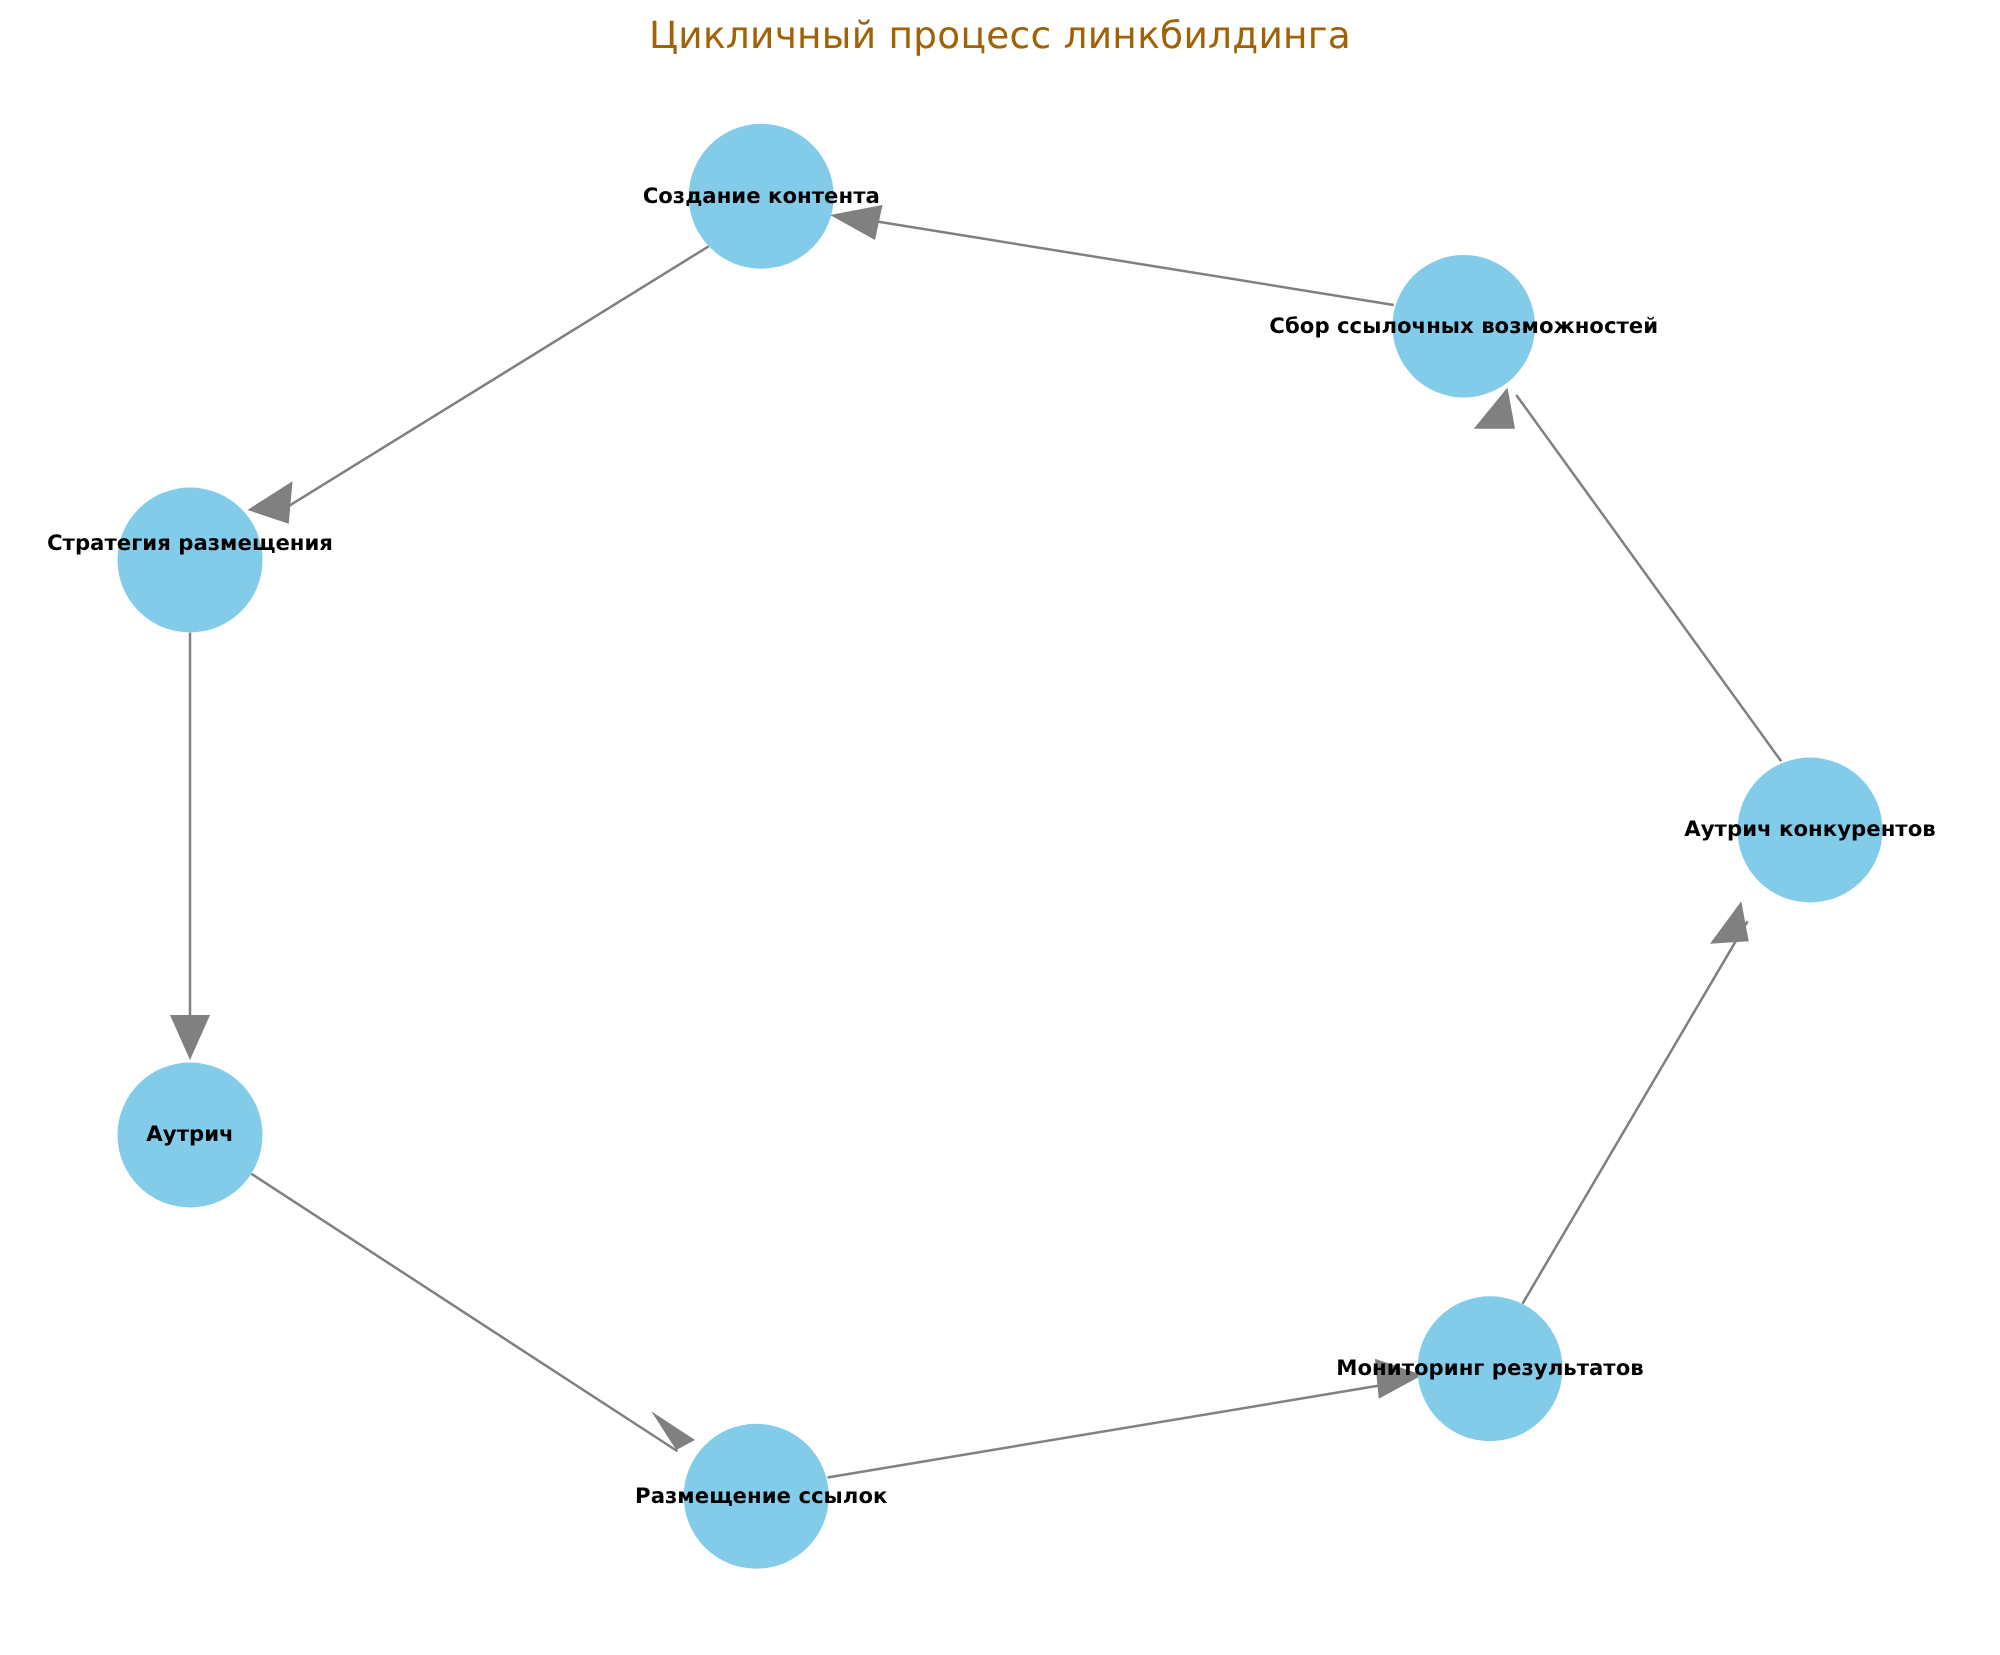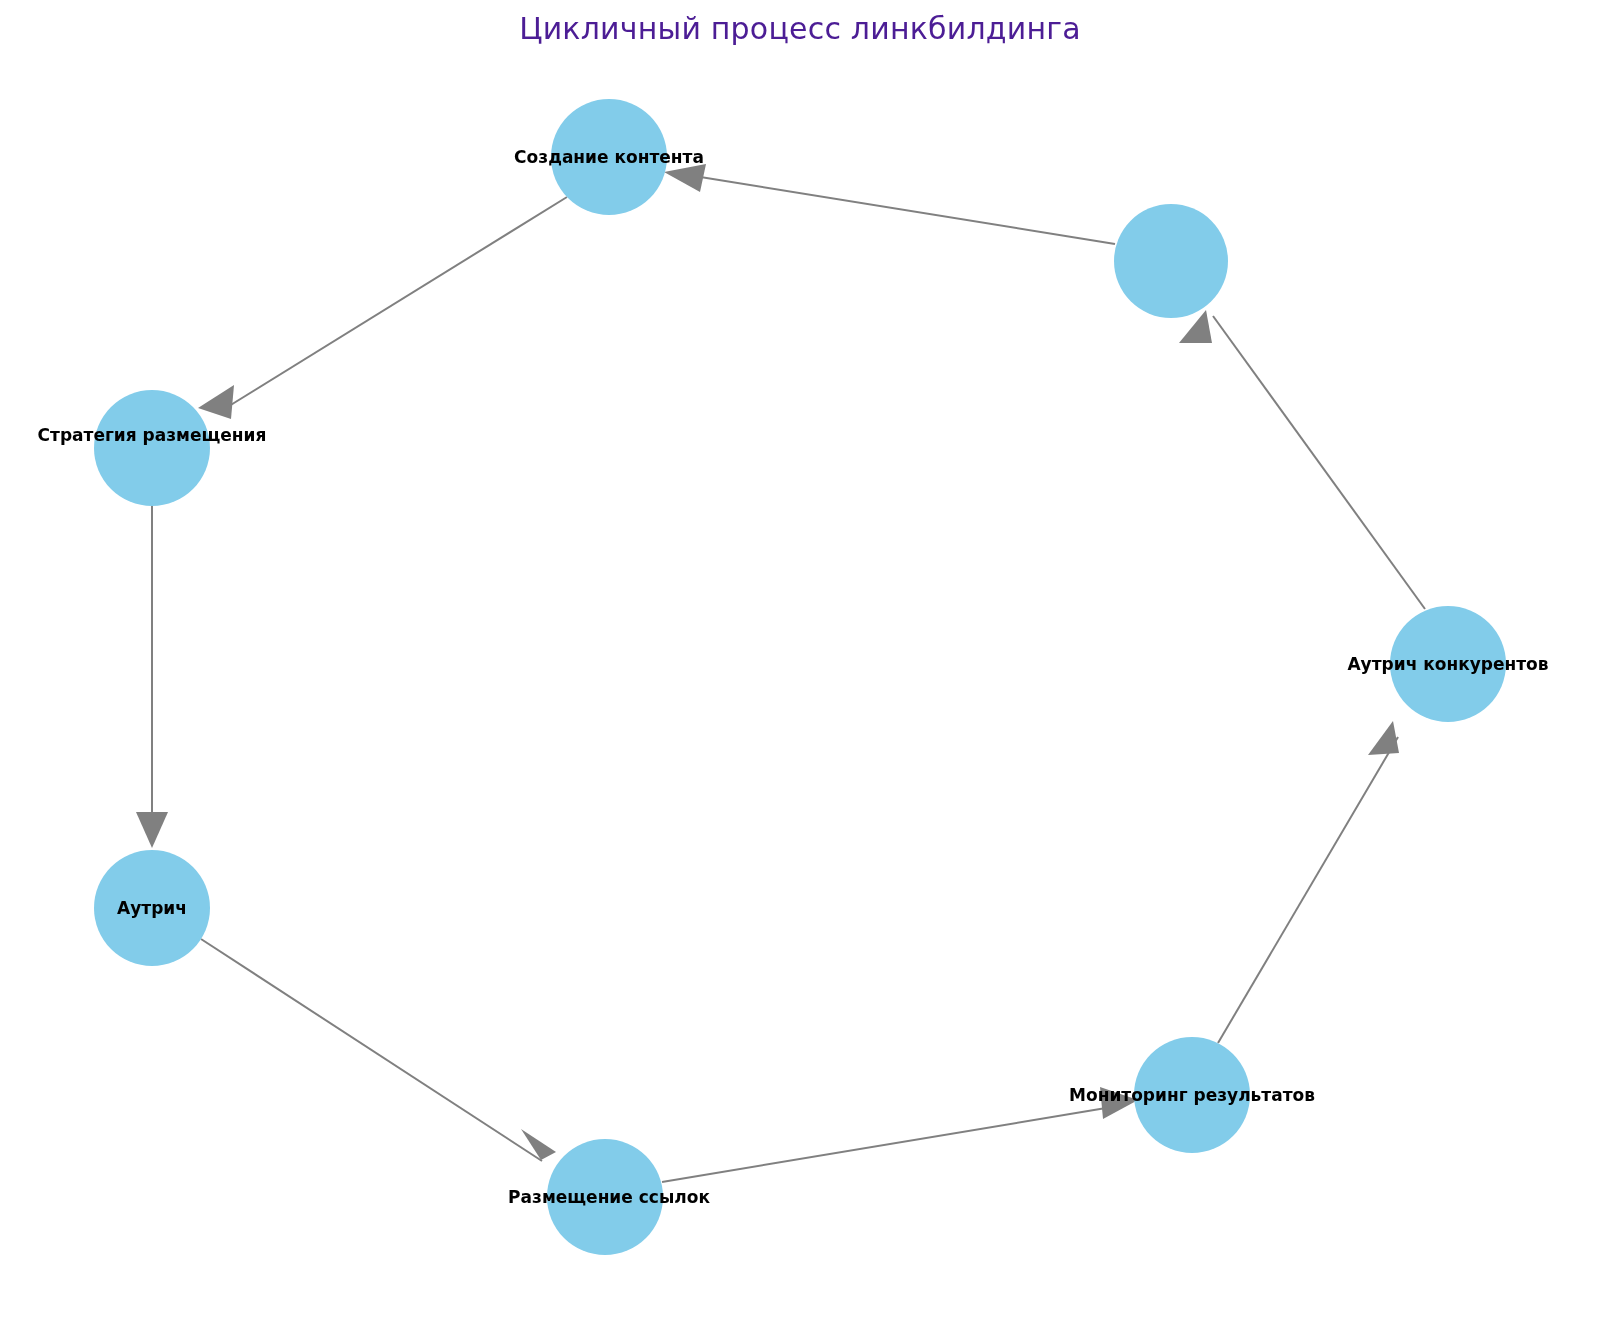--- a/index.html
+++ b/index.html
@@ -19,21 +19,21 @@
   }
   #title {
     position: absolute;
     left: 0;
     top: 11px;
     width: 1600px;
     text-align: center;
     font-family: "DejaVu Sans", sans-serif;
     font-size: 30px;
     font-weight: 400;
-    color: #4c1d95;
+    color: #a16207;
     letter-spacing: 0.2px;
     white-space: nowrap;
   }
   #graph-svg {
     position: absolute;
     left: 0;
     top: 0;
     width: 1600px;
     height: 1324px;
   }
@@ -107,19 +107,20 @@
       <circle class="node-circle" cx="1171" cy="261" r="57" fill="#82ccea"></circle>
       <circle class="node-circle" cx="1448" cy="664" r="58" fill="#82ccea"></circle>
       <circle class="node-circle" cx="1192" cy="1095" r="58" fill="#82ccea"></circle>
       <circle class="node-circle" cx="605" cy="1197" r="58" fill="#82ccea"></circle>
       <circle class="node-circle" cx="152" cy="908" r="58" fill="#82ccea"></circle>
       <circle class="node-circle" cx="152" cy="448" r="58" fill="#82ccea"></circle>
     </g>
   </svg>
 
   <div class="node-label" style="left:609px;  top:157px;">Создание контента</div>
+  <div class="node-label" style="left:1171px; top:261px;">Сбор ссылочных возможностей</div>
   <div class="node-label" style="left:1448px; top:664px;">Аутрич конкурентов</div>
   <div class="node-label" style="left:1192px; top:1095px;">Мониторинг результатов</div>
   <div class="node-label" style="left:569px;  top:1197px;margin-left:40px;">Размещение ссылок</div>
   <div class="node-label" style="left:152px;  top:908px;">Аутрич</div>
   <div class="node-label" style="left:152px;  top:435px;">Стратегия размещения</div>
 
 </div>
 
 </body></html>

